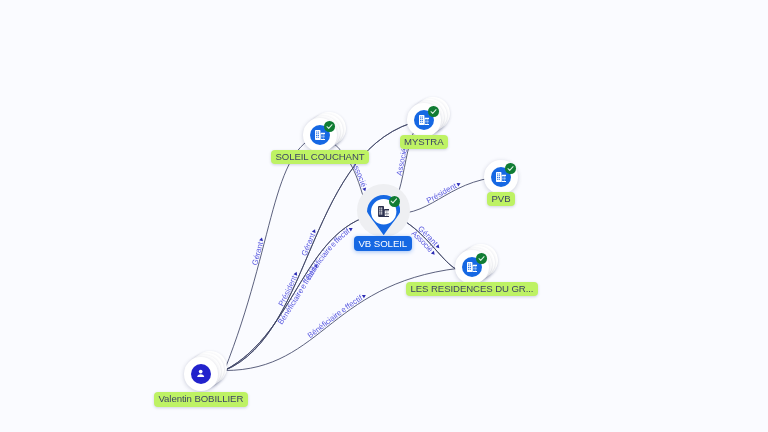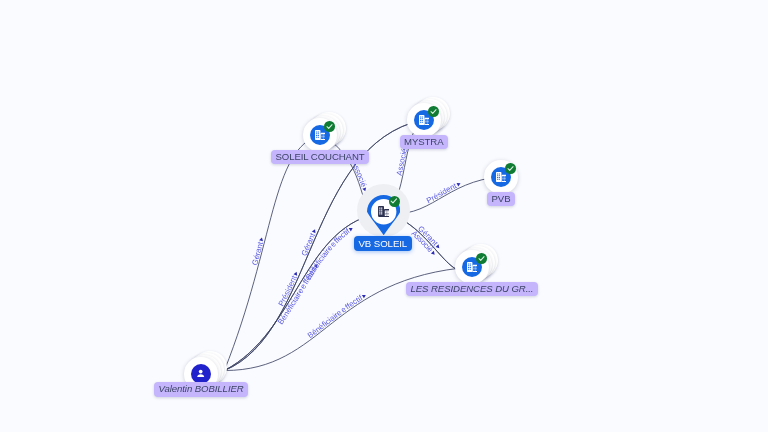--- a/index.html
+++ b/index.html
@@ -11,21 +11,21 @@
   .edge-label{font-size:7.8px;fill:#5a5ae0;font-family:"Liberation Sans",sans-serif;dominant-baseline:middle;}
   .edge-arrow{fill:#2b2bb5;}
   .node{position:absolute;}
   .stack{position:absolute;border-radius:50%;background:#ffffff;
          box-shadow:0 1px 3px rgba(40,50,90,.20);z-index:1;}
   .disc{position:absolute;border-radius:50%;background:#fff;
         box-shadow:0 1px 4px rgba(40,50,90,.22);display:flex;align-items:center;justify-content:center;z-index:2;}
   .inner{position:absolute;border-radius:50%;display:flex;align-items:center;justify-content:center;z-index:3;}
   
   .badge{position:absolute;border-radius:50%;background:#107c33;display:flex;align-items:center;justify-content:center;z-index:4;}
-  .nodelabel{position:absolute;z-index:5;background:#c4b5fd;border-radius:4px;
+  .nodelabel{position:absolute;z-index:5;background:#bef264;border-radius:4px;
              box-shadow:0 1px 3px rgba(45,55,95,.20);
              color:#3d4465;font-size:9.6px;line-height:10px;white-space:nowrap;letter-spacing:-0.08px;
              padding:2.3px 4.5px 2.3px 4.5px;text-align:center;}
   .nodelabel.sel{background:#1668e3;color:#fff;font-size:9.7px;letter-spacing:-0.1px;
                  box-shadow:0 1px 4px rgba(22,104,227,.40);padding:2.5px 5px 2.5px 5px;}
   .halo{position:absolute;border-radius:50%;background:#eeeff2;z-index:1;}
   .pinwrap{position:absolute;z-index:2;}
 </style>
 </head>
 <body>
@@ -372,29 +372,29 @@
               <circle cx="15.6" cy="16.9" r="0.72"></circle>
               <circle cx="19.9" cy="16.9" r="0.72"></circle>
             </g>
           </svg>
         </div>
         <div class="badge" style="left: 476.3px; top: 253px; width: 10.6px; height: 10.6px;">
           <svg width="9" height="9" viewBox="0 0 24 24">
             <path d="M5.4 12.6 L9.9 17.2 L18.8 7.2" fill="none" stroke="#ddf0e3" stroke-width="2.8" stroke-linecap="round" stroke-linejoin="round"></path>
           </svg>
         </div>
-        <div class="nodelabel" style="top: 281.8px; left: 406px; font-style: italic;">LES RESIDENCES DU GR...</div>
+        <div class="nodelabel" style="top: 281.8px; left: 406px;">LES RESIDENCES DU GR...</div>
       </div>
       <div class="node" style="left: 0px; top: 0px;">
         <div class="stack" style="left: 193.3px; top: 350.7px; width: 33.4px; height: 33.4px;"></div>
         <div class="stack" style="left: 190.3px; top: 352.9px; width: 33.4px; height: 33.4px;"></div>
         <div class="stack" style="left: 187.3px; top: 355.1px; width: 33.4px; height: 33.4px;"></div>
         <div class="disc" style="left: 184.3px; top: 357.3px; width: 33.4px; height: 33.4px;"></div>
         <div class="inner" style="left: 190.8px; top: 363.8px; width: 20.4px; height: 20.4px; background: rgb(34, 34, 204);">
           <svg width="11.4" height="11.4" viewBox="0 0 24 24">
             <circle cx="12" cy="7.6" r="3.9" fill="#ffffff"></circle>
             <path fill="#ffffff" d="M12 13.2c-4.1 0-7.4 2.6-7.4 5.8h14.8c0-3.2-3.3-5.8-7.4-5.8z"></path>
           </svg>
         </div>
-        <div class="nodelabel" style="top: 382px; left: 154px; font-style: italic;">Valentin BOBILLIER</div>
+        <div class="nodelabel" style="top: 392px; left: 154px;">Valentin BOBILLIER</div>
       </div>
     </div>
 </div>
 
 </body></html>

